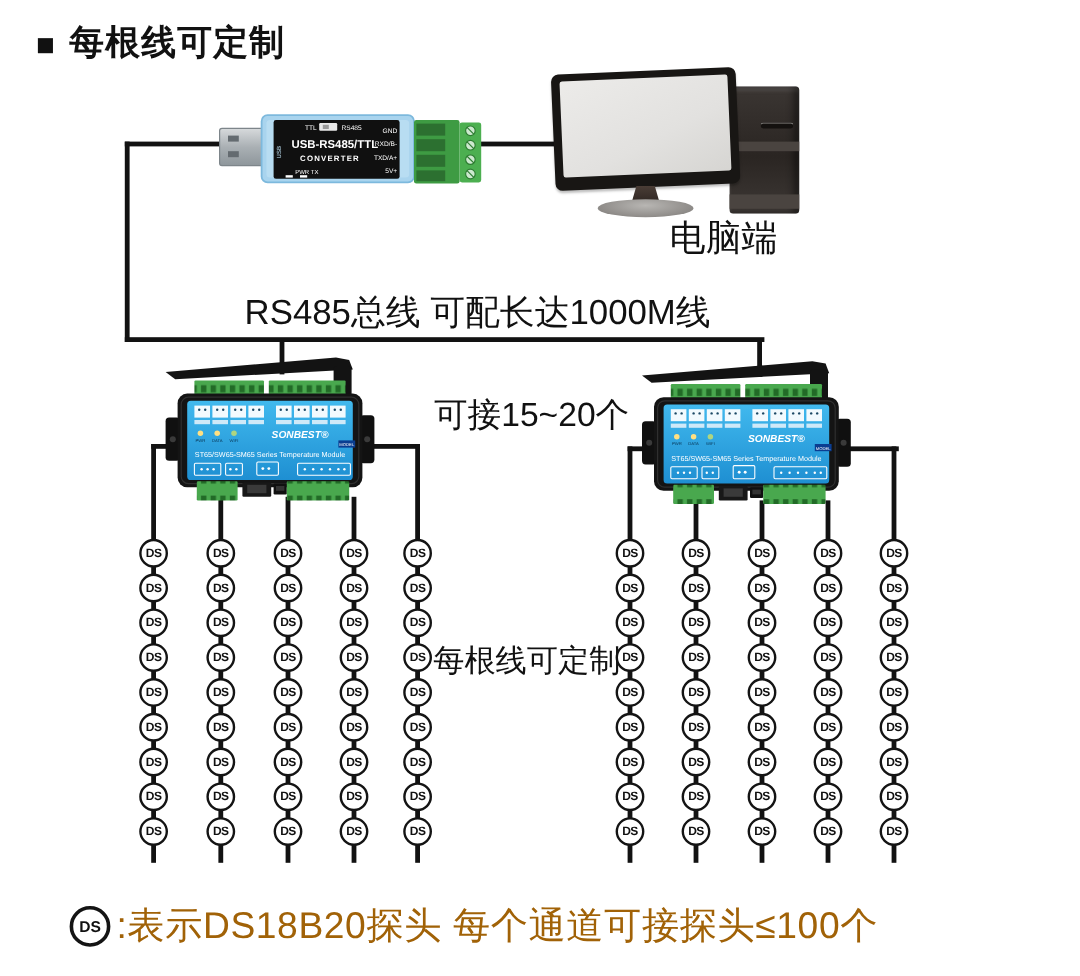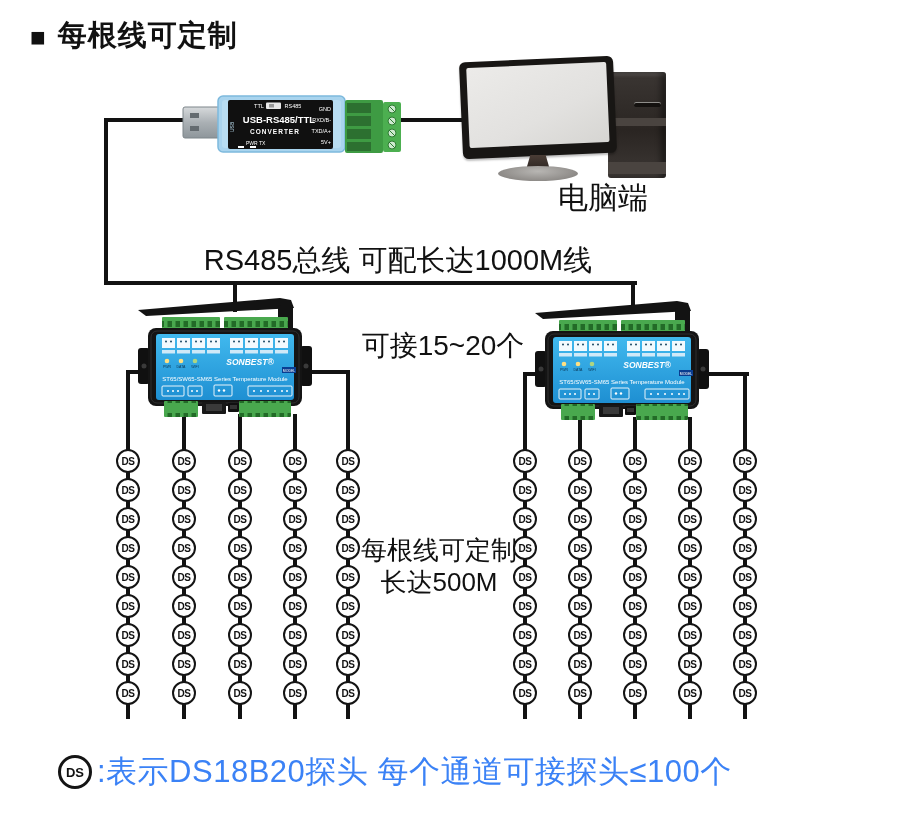--- a/index.html
+++ b/index.html
@@ -41,21 +41,21 @@
         background:radial-gradient(ellipse at 50% 35%,#b8b6b3,#8b8885 75%);}
   
   .ds-node{position:absolute;width:24px;height:24px;box-sizing:border-box;border:2.5px solid #141414;
            border-radius:50%;background:#fff;display:flex;align-items:center;justify-content:center;
            font-size:10px;font-weight:700;letter-spacing:-0.5px;color:#111;z-index:5;}
   
   .legend{position:absolute;left:58px;top:751px;display:flex;align-items:center;gap:5px;}
   .legend-circle{width:34px;height:34px;box-sizing:border-box;border:3px solid #141414;border-radius:50%;
                  display:flex;align-items:center;justify-content:center;font-size:13px;font-weight:700;
                  flex:0 0 auto;}
-  .legend-text{font-size:31px;color:#3b82f6;letter-spacing:0.5px;white-space:nowrap;}
+  .legend-text{font-size:31px;color:#a16207;letter-spacing:0.5px;white-space:nowrap;}
   .module-box{position:absolute;width:220px;height:140px;z-index:4;}
   .converter-box{position:absolute;left:180px;top:90px;width:224px;height:64px;z-index:4;}
 </style>
 </head>
 <body>
 
 <div class="canvas">
 
   <div class="title">
     <span class="title-bullet">■</span>
@@ -386,21 +386,20 @@
     <svg width="220" height="140" viewBox="0 0 220 140">
         <use href="#module-def"></use>
       </svg>
   </div>
 
   <div class="note note-capacity">
     <div>可接15~20个</div>
   </div>
   <div class="note note-cable">
     <div>每根线可定制</div>
-    <div>长达500M</div>
   </div>
 
   <div class="legend">
     <div class="legend-circle">DS</div>
     <div class="legend-text">:表示DS18B20探头 每个通道可接探头≤100个</div>
   </div>
 
 </div>
 
 </body></html>

